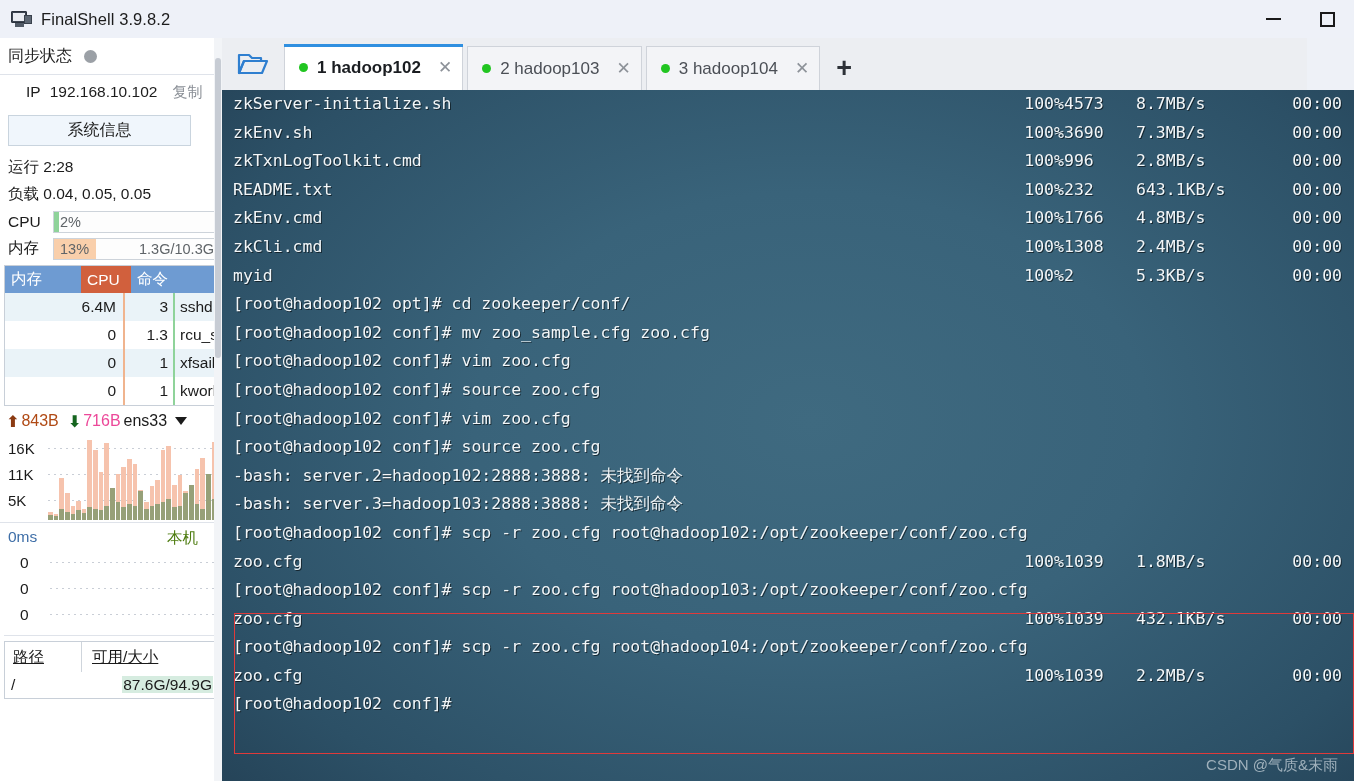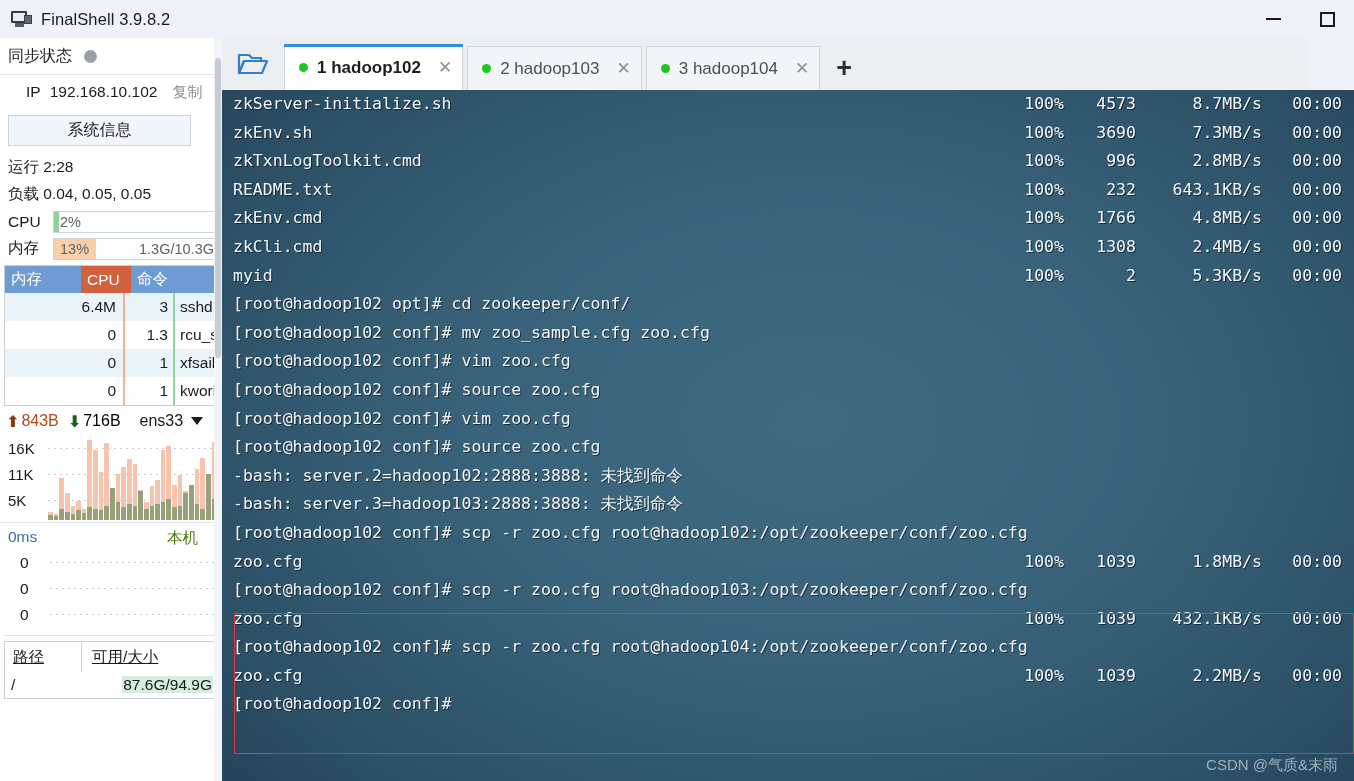--- a/index.html
+++ b/index.html
@@ -109,21 +109,21 @@
   .proc-row:nth-child(even) { background: #eaf3f8; }
   .proc-row .c-mem { width: 76px; text-align: right; padding-right: 7px; line-height: 28px; border-right: 2px solid #f0b48e; }
   .proc-row .c-cpu { width: 50px; text-align: right; padding-right: 5px; line-height: 28px; border-right: 2px solid #8fd39a; }
   .proc-row .c-cmd { flex: 1; padding-left: 5px; line-height: 28px; white-space: nowrap; overflow: hidden; }
 
   
   #net-row { height: 30px; display: flex; align-items: center; padding-left: 6px; gap: 2px; font-size: 16px; }
   .arrow-up { color: #8b3a12; font-weight: bold; }
   .arrow-dn { color: #15651f; font-weight: bold; }
   #net-up { color: #b04a15; margin-right: 7px; }
-  #net-dn { color: #000000; margin-right: 17px; }
+  #net-dn { color: #ec4899; margin-right: 1px; }
   #net-if { color: #1b1b1b; margin-right: 6px; }
   .caret { width: 0; height: 0; border-left: 6px solid transparent; border-right: 6px solid transparent; border-top: 8px solid #1b1b1b; }
 
   
   #net-chart {
     position: relative; width: 214px; height: 84px; margin: 2px 4px 0 4px;
     background: #ffffff;
   }
   #net-chart .ylab { position: absolute; left: 4px; font-size: 15px; color: #1b1b1b; }
   #net-plot { position: absolute; left: 44px; right: 2px; top: 2px; bottom: 2px; }
@@ -192,22 +192,22 @@
   .tline {
     position: relative; height: 28.6px; line-height: 28.6px;
     font-size: 16.5px; color: #f2f6f8;
     white-space: pre; padding-left: 11px;
     text-shadow: 1px 1px 0 rgba(0,0,0,.55);
   }
   .tline .cols {
     position: absolute; right: 12px; top: 0; display: flex; white-space: pre;
   }
   .tline .cols .pct { width: 60px; text-align: right; }
-  .tline .cols .sz  { width: 72px; text-align: right; }
-  .tline .cols .spd { width: 126px; text-align: right; }
+  .tline .cols .sz  { width: 72px; }
+  .tline .cols .spd { width: 126px; }
   .tline .cols .tm  { width: 80px; text-align: right; }
 
   #redbox {
     position: absolute; left: 12px; top: 523px; width: 1120px; height: 141px;
     border: 1px solid #e03a3a; pointer-events: none;
   }
   #watermark {
     position: absolute; right: 16px; bottom: 6px;
     font-family: "Liberation Sans", sans-serif;
     font-size: 15px; color: #9fb0bb;

